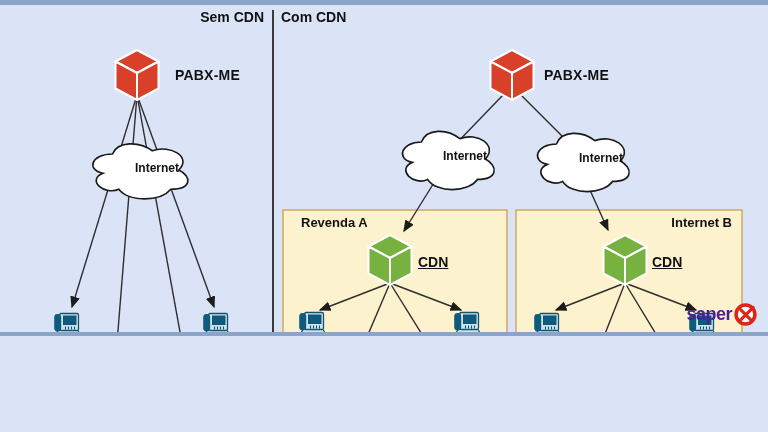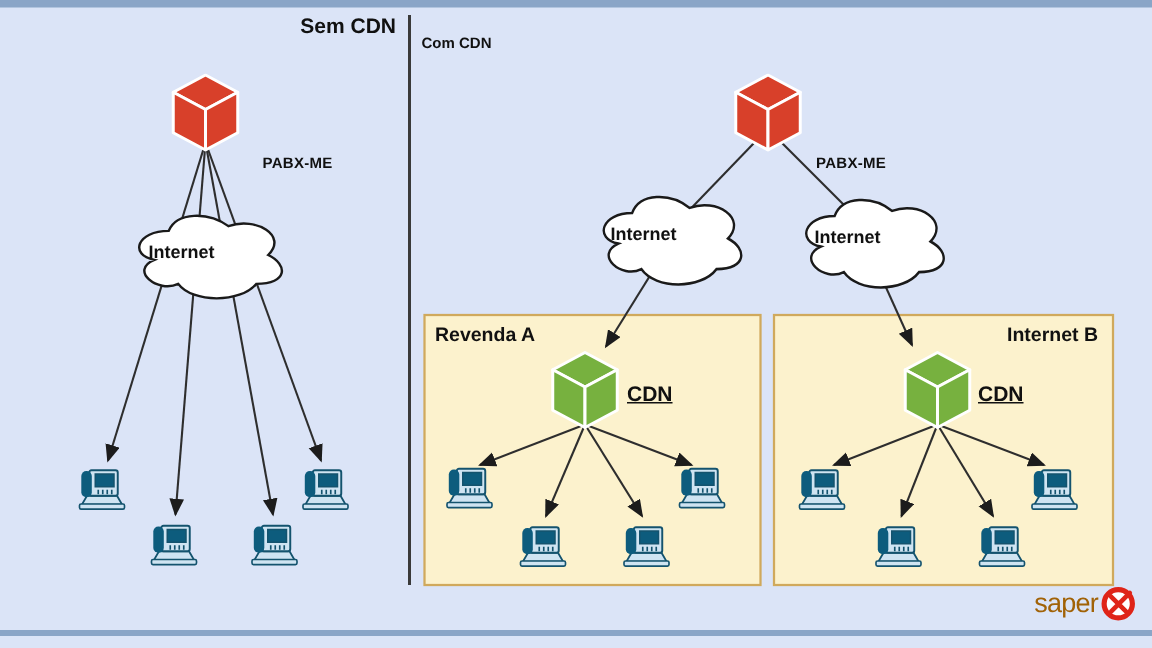--- a/index.html
+++ b/index.html
@@ -1,40 +1,40 @@
 <!DOCTYPE html>
 <html><head>
 <meta charset="utf-8">
 <style>
   html,body{margin:0;padding:0;background:#dbe4f7;}
-  #stage{position:relative;width:768px;height:424px;background:#dbe4f7;overflow:hidden;
+  #stage{position:relative;width:768px;height:336px;background:#dbe4f7;overflow:hidden;
          font-family:"Liberation Sans",sans-serif;}
   .frame-bar{position:absolute;left:0;width:768px;background:#8aa5c7;}
   #top-bar{top:0;height:5px;}
   #bottom-bar{bottom:0;height:4px;}
   .lbl{position:absolute;color:#111;font-weight:bold;white-space:nowrap;}
   #sem-cdn-label{top:9px;right:504px;font-size:14px;}
-  #com-cdn-label{top:24px;left:281px;font-size:10px;}
-  .pabx-label{font-size:10px;letter-spacing:.2px;margin-top:37px;}
+  #com-cdn-label{top:9px;left:281px;font-size:14px;}
+  .pabx-label{font-size:14px;letter-spacing:.2px;}
   #pabx-left-label{left:175px;top:67px;}
   #pabx-right-label{left:544px;top:67px;}
-  .cloud-label{font-size:12px;width:80px;text-align:left;}
+  .cloud-label{font-size:12px;width:80px;text-align:right;}
   #cloud-left-label{left:99px;top:161px;}
   #cloud-a-label{left:407px;top:149px;}
   #cloud-b-label{left:543px;top:151px;}
-  .revenda-label{font-size:13px;}
+  .revenda-label{font-size:13px;margin-left:11px;}
   #revenda-a-label{left:290px;top:215px;}
   #revenda-b-label{right:36px;top:215px;}
   .cdn-label{font-size:14px;text-decoration:underline;}
   #cdn-a-label{left:418px;top:254px;}
   #cdn-b-label{left:652px;top:254px;}
   #divider{position:absolute;left:272px;top:10px;width:2px;height:380px;background:#3a3a3a;}
   #diagram-svg{position:absolute;left:0;top:0;}
   #logo{position:absolute;right:10px;bottom:9px;display:flex;align-items:center;gap:1px;}
-  #logo-text{font-weight:normal;font-size:18px;color:#a16207;letter-spacing:-0.5px;}
+  #logo-text{font-weight:bold;font-size:18px;color:#4c1d95;letter-spacing:-0.5px;}
 </style>
 </head>
 <body>
 
 <div id="stage">
   <div id="top-bar" class="frame-bar"></div>
 
   <svg id="diagram-svg" width="768" height="432" viewBox="0 0 768 432">
     <defs>
       <marker id="arrow" markerWidth="9" markerHeight="8" refX="7.5" refY="3.5" orient="auto">

